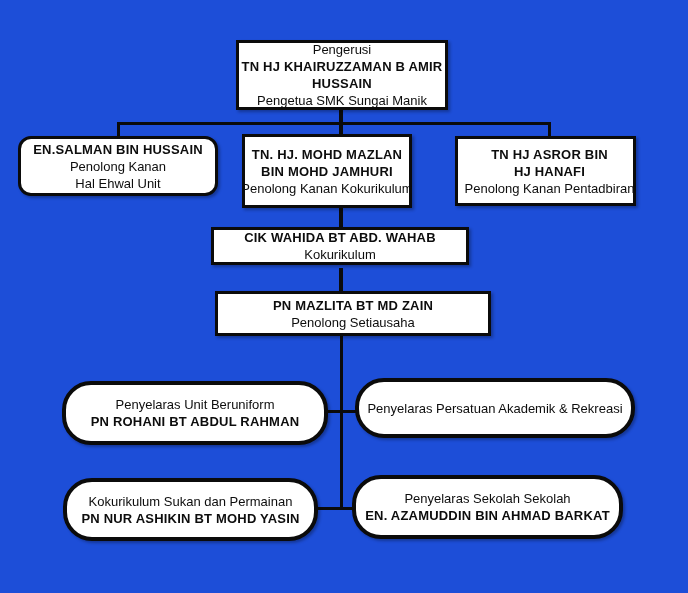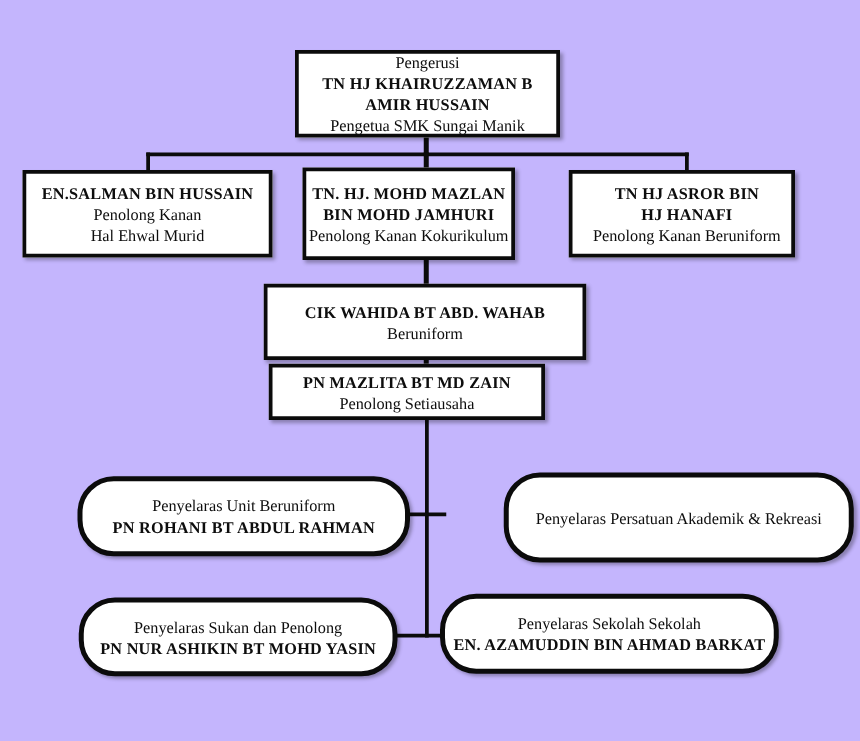--- a/index.html
+++ b/index.html
@@ -4,22 +4,22 @@
 <style>
   html, body {
     margin: 0;
     padding: 0;
     background: #eeeeee;
   }
   #canvas {
     position: relative;
     width: 688px;
     height: 593px;
-    background: #c4b5fd;
-    font-family: Liberation Serif, serif;
+    background: #1d4ed8;
+    font-family: Liberation Sans, sans-serif;
     color: #0d0d0d;
     overflow: hidden;
   }
   .box {
     position: absolute;
     box-sizing: border-box;
     background: #ffffff;
     border: 3px solid #0b0b0b;
     box-shadow: 2px 2px 3px rgba(0,0,0,0.30);
     display: flex;
@@ -54,58 +54,58 @@
   <div class="line" style="left:340px; top:334px; width:3px;  height:176px;"></div>
   <div class="line" style="left:326px; top:410px; width:31px; height:3px;"></div>
   <div class="line" style="left:316px; top:507px; width:38px; height:3px;"></div>
 
   <div class="box" style="left:236px; top:40px; width:212px; height:70px;">
     <span class="nowrap">Pengerusi</span>
     <span class="bold">TN HJ KHAIRUZZAMAN B AMIR HUSSAIN</span>
     <span class="nowrap">Pengetua SMK Sungai Manik</span>
   </div>
 
-  <div class="box" style="left:18px; top:136px; width:200px; height:70px;">
+  <div class="box" style="left:18px; top:136px; width:200px; height:60px;border-radius:13px;">
     <span class="bold nowrap">EN.SALMAN BIN HUSSAIN</span>
     <span class="nowrap">Penolong Kanan</span>
-    <span class="nowrap">Hal Ehwal Murid</span>
+    <span class="nowrap">Hal Ehwal Unit</span>
   </div>
 
   <div class="box" style="left:242px; top:134px; width:170px; height:74px;">
     <span class="bold">TN. HJ. MOHD MAZLAN BIN MOHD JAMHURI</span>
     <span class="nowrap">Penolong Kanan Kokurikulum</span>
   </div>
 
   <div class="box" style="left:455px; top:136px; width:181px; height:70px;padding-left:10px;">
     <span class="bold nowrap">TN HJ ASROR BIN</span>
     <span class="bold nowrap">HJ HANAFI</span>
-    <span class="nowrap">Penolong Kanan Beruniform</span>
+    <span class="nowrap">Penolong Kanan Pentadbiran</span>
   </div>
 
-  <div class="box" style="left:211px; top:227px; width:258px; height:61px;">
+  <div class="box" style="left:211px; top:227px; width:258px; height:38px;">
     <span class="bold nowrap">CIK WAHIDA BT ABD. WAHAB</span>
-    <span class="nowrap">Beruniform</span>
+    <span class="nowrap">Kokurikulum</span>
   </div>
 
-  <div class="box" style="left:215px; top:291px; width:221px; height:45px;">
+  <div class="box" style="left:215px; top:291px; width:276px; height:45px;">
     <span class="bold nowrap">PN MAZLITA BT MD ZAIN</span>
     <span class="nowrap">Penolong Setiausaha</span>
   </div>
 
   <div class="box thick" style="left:62px; top:381px; width:266px; height:64px;">
     <span class="nowrap">Penyelaras Unit Beruniform</span>
     <span class="bold nowrap">PN ROHANI BT ABDUL RAHMAN</span>
   </div>
 
-  <div class="box thick" style="left:355px; top:378px; width:280px; height:72px;margin-left:48px;">
+  <div class="box thick" style="left:355px; top:378px; width:280px; height:60px;">
     <span class="nowrap">Penyelaras Persatuan Akademik &amp; Rekreasi</span>
   </div>
 
   <div class="box thick" style="left:63px; top:478px; width:255px; height:63px;">
-    <span class="nowrap">Penyelaras Sukan dan Penolong</span>
+    <span class="nowrap">Kokurikulum Sukan dan Permainan</span>
     <span class="bold nowrap">PN NUR ASHIKIN BT MOHD YASIN</span>
   </div>
 
   <div class="box thick" style="left:352px; top:475px; width:271px; height:64px;">
     <span class="nowrap">Penyelaras Sekolah Sekolah</span>
     <span class="bold nowrap">EN. AZAMUDDIN BIN AHMAD BARKAT</span>
   </div>
 
 </div>
 

